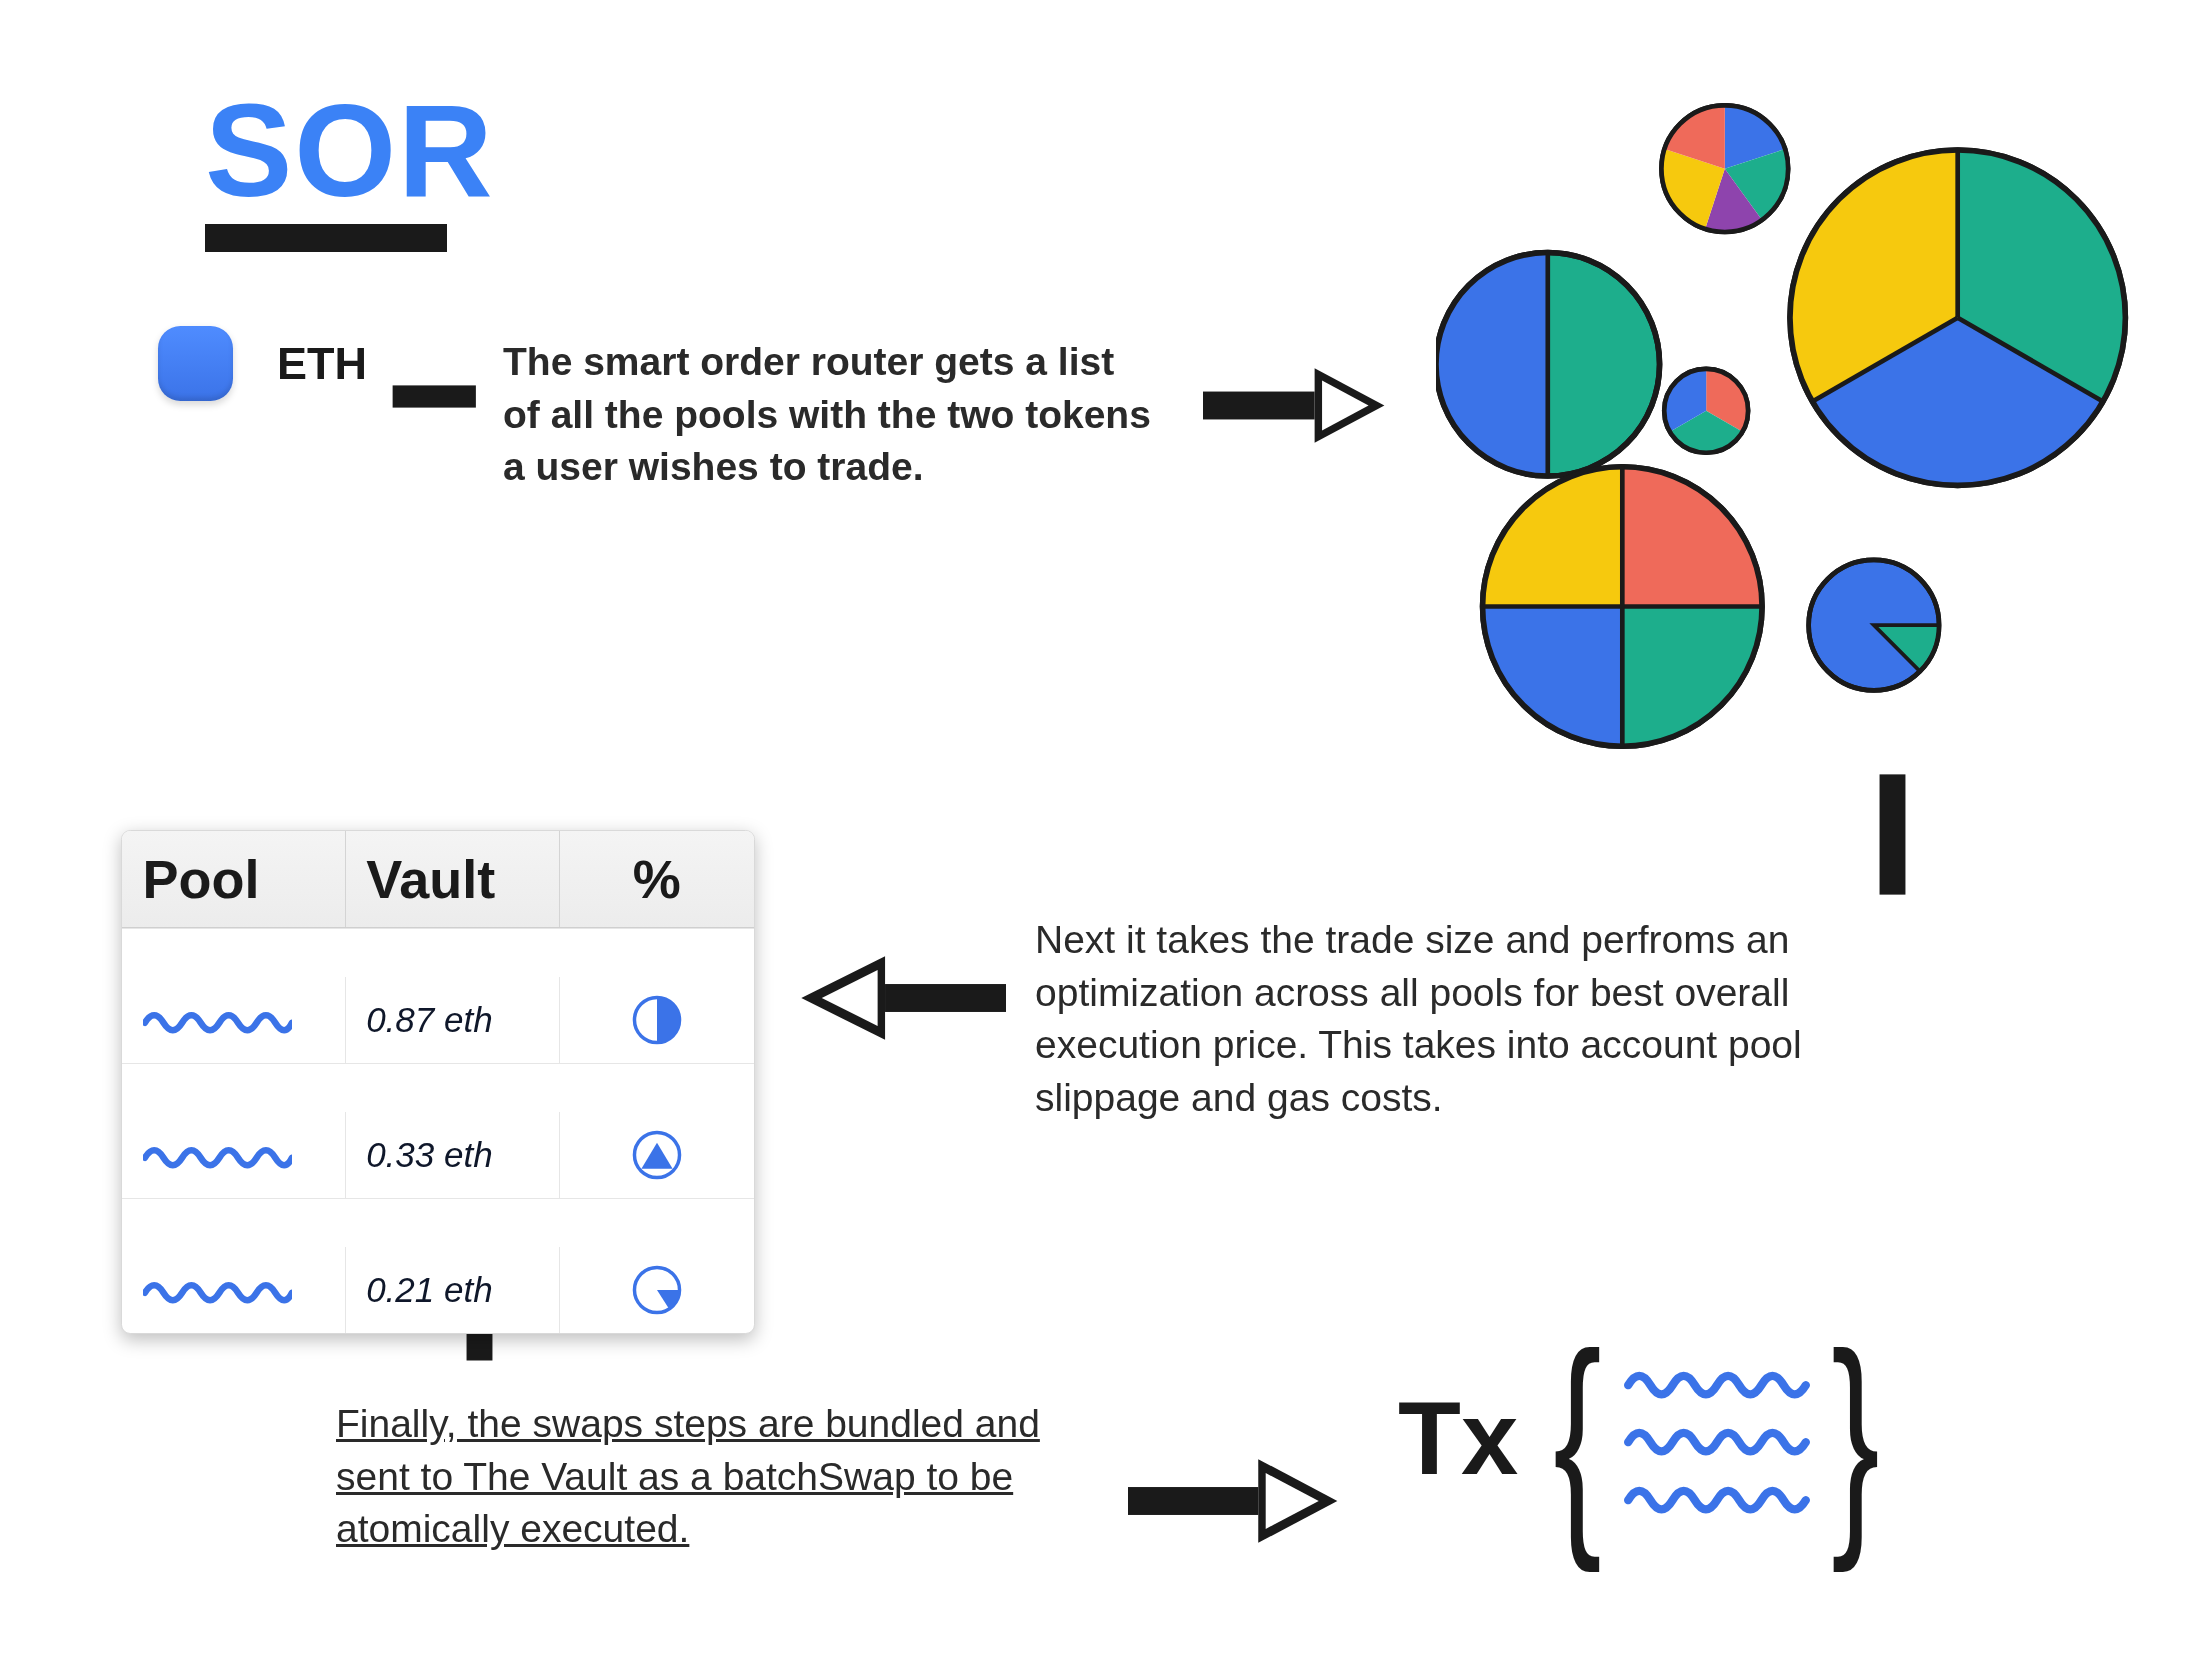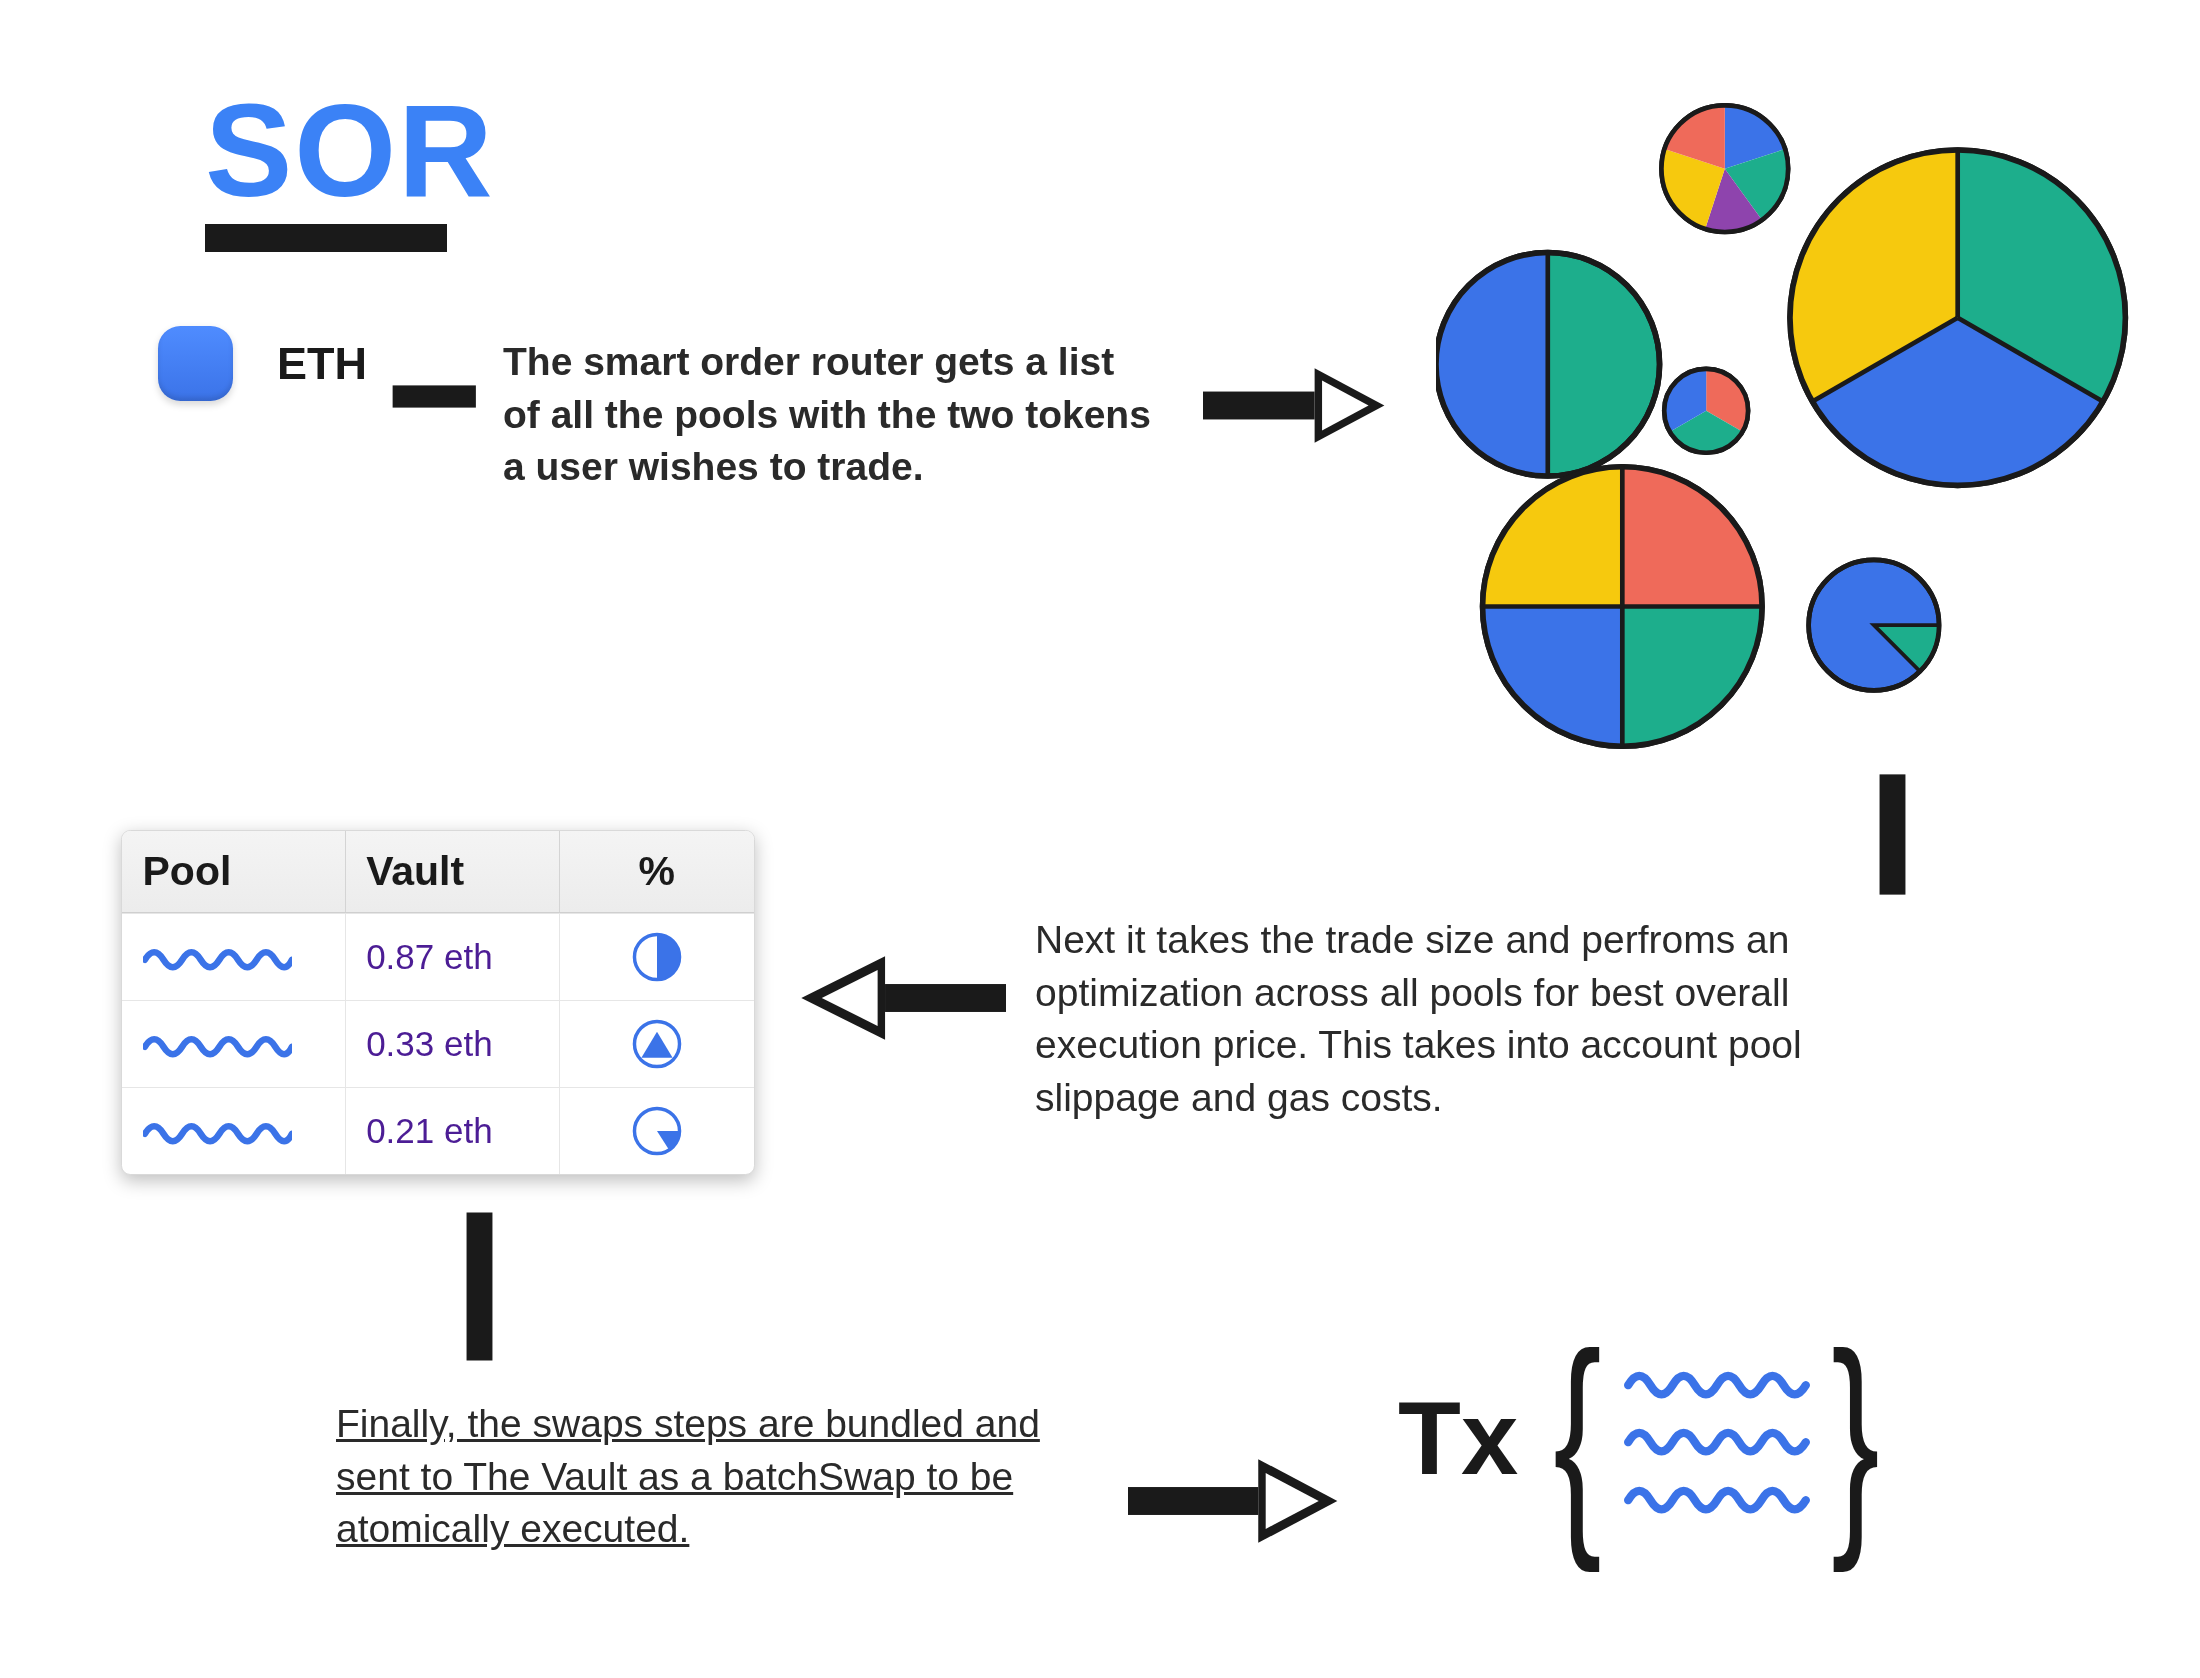--- a/index.html
+++ b/index.html
@@ -71,37 +71,38 @@
   }
   .thead {
     display: grid;
     grid-template-columns: 1.15fr 1.1fr 1fr;
     background: linear-gradient(#f4f4f4,#ececec);
     border-bottom: 1.9px solid #cfcfcf;
   }
   .th {
     padding: 17px 20.5px;
     font-weight: 800;
-    font-size: 41px;
+    font-size: 54px;
     color:#1a1a1a;
     border-right: 1.9px solid #d4d4d4;
     text-align: left;
   }
   .th:last-child { border-right: none; text-align: center; }
   .trow {
     display: grid;
     grid-template-columns: 1.15fr 1.1fr 1fr;
     border-top: 0.9px solid #e6e6e6;
   }
   .td {
     padding: 17px 20.5px;
     border-right: 1.9px solid #e6e6e6;
     font-size: 35px;
-    color:#4c1d95;
-    display: flex; align-items: center;
+    font-style: italic;
+    color:#0f172a;
+    display: flex; align-items: center; margin-top: 48px;
   }
   .td:last-child { border-right: none; justify-content: center; }
   .squiggle { width: 149px; height: 28px; }
   .mini-pie { width: 52px; height: 52px; }
 
   
   .tx-wrap { position: absolute; left: 1398px; top: 1342px; display:flex; align-items:center; }
   .tx-label { font-size: 103px; font-weight: 700; color:#1a1a1a; margin-right: 19px; }
   .brace { font-size: 242px; line-height: 0.8; font-weight: 300; color:#1a1a1a; transform: scaleX(0.6); }
   .tx-lines { display:flex; flex-direction:column; gap: 20.5px; padding: 9.3px 5.6px; }

